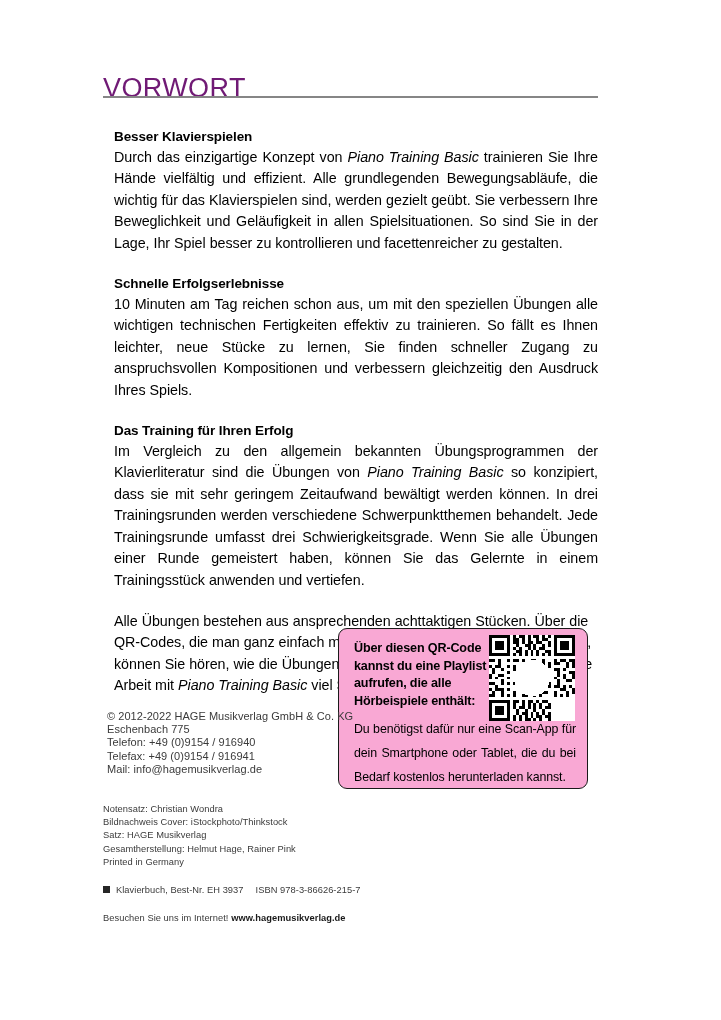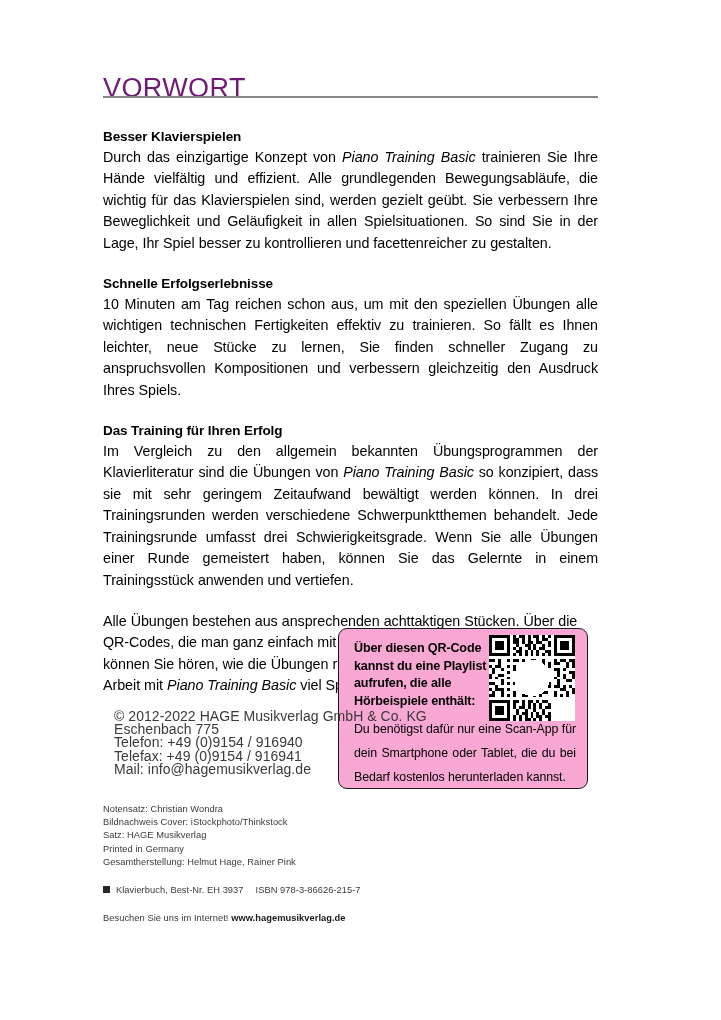--- a/index.html
+++ b/index.html
@@ -47,20 +47,21 @@
 
   
   .prose {
     position: absolute;
     left: 103px;
     top: 127px;
     width: 495px;
   }
   .section {
     margin-bottom: 20px;
+    margin-left: 11px;
   }
   .section:last-child { margin-bottom: 0; }
 
   .sec-head {
     font-size: 13.5px;
     font-weight: bold;
     line-height: 19px;
     margin-bottom: 1px;
     letter-spacing: -0.1px;
   }
@@ -111,24 +112,24 @@
     left: 147px;
     top: 6px;
     width: 92px;
     height: 86px;
   }
   .qr-graphic svg { display: block; width: 100%; height: 100%; }
 
   
   .imprint {
     position: absolute;
-    left: 114px;
+    left: 107px;
     top: 710px;
     width: 250px;
-    font-size: 14px;
+    font-size: 11px;
     line-height: 13.2px;
     color: #3a3a3a;
     letter-spacing: 0.05px;
   }
   .imprint div { white-space: nowrap; }
 
   .credits {
     position: absolute;
     left: 103px;
     top: 803px;
@@ -369,22 +370,22 @@
     <div>Eschenbach 775</div>
     <div>Telefon: +49 (0)9154 / 916940</div>
     <div>Telefax: +49 (0)9154 / 916941</div>
     <div>Mail: info@hagemusikverlag.de</div>
   </div>
 
   <div class="credits">
     <div>Notensatz: Christian Wondra</div>
     <div>Bildnachweis Cover: iStockphoto/Thinkstock</div>
     <div>Satz: HAGE Musikverlag</div>
+    <div>Gesamtherstellung: Helmut Hage, Rainer Pink</div>
     <div>Printed in Germany</div>
-    <div>Gesamtherstellung: Helmut Hage, Rainer Pink</div>
   </div>
 
   <div class="legal">
     <div class="legal-row">
       <span class="sq-bullet"></span><span>Klavierbuch, Best-Nr. EH 3937</span><span class="isbn-gap"></span><span>ISBN 978-3-86626-215-7</span>
     </div>
     <div class="legal-row">
       <span>Besuchen Sie uns im Internet! </span><span class="web">www.hagemusikverlag.de</span>
     </div>
   </div>

